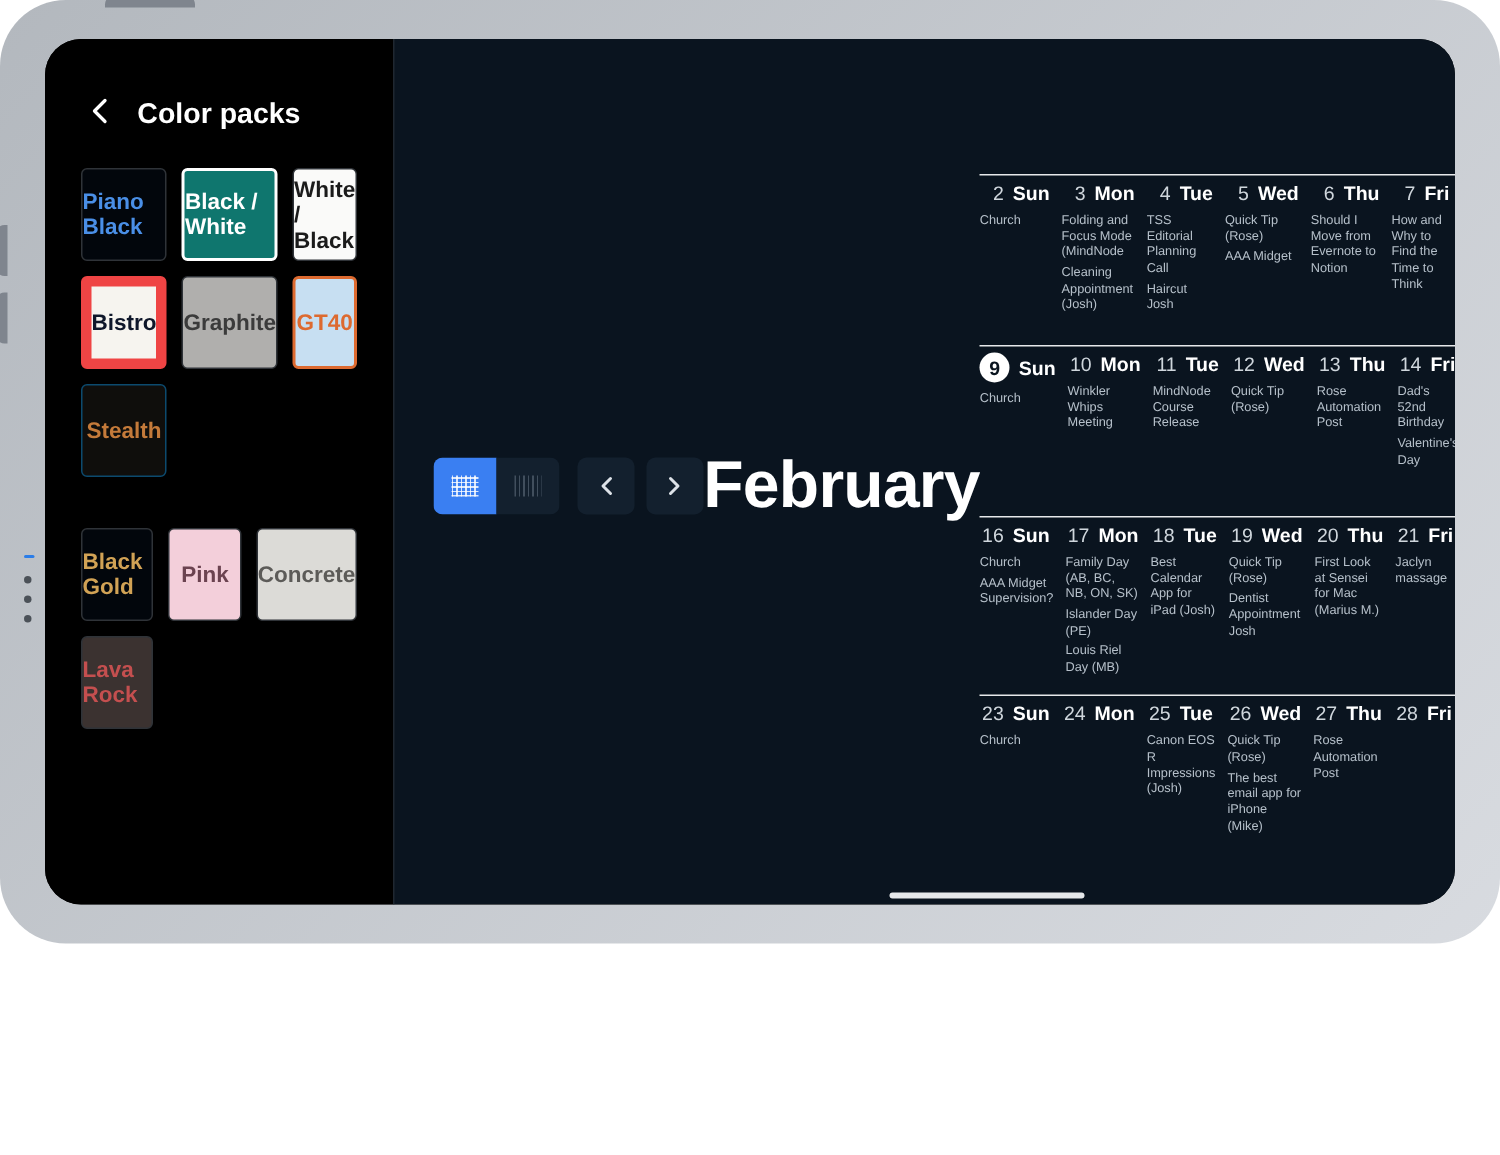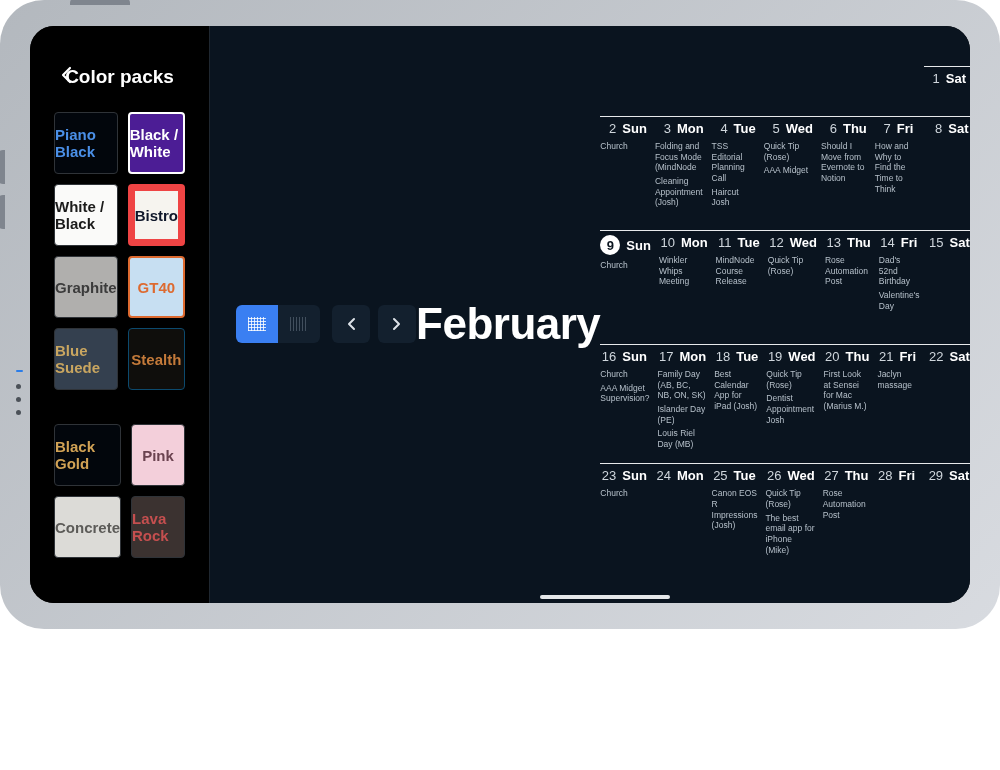--- a/index.html
+++ b/index.html
@@ -36,29 +36,29 @@
   .status-bar .batt::after{content:""; position:absolute; left:1px; top:1px; width:11px; height:4px; background:#3a3f44; border-radius:1px;}
   .status-bar .batt::before{content:""; position:absolute; right:-3px; top:2px; width:2px; height:4px; background:#3a3f44; border-radius:0 1px 1px 0;}
   .sidebar {
     width: 340px; height:100%; background:#000; padding: 30px 24px 10px 24px;
     display:flex; flex-direction:column;
   }
   .sb-header { display:flex; align-items:center; position:relative; margin-bottom: 24px; margin-top:10px;}
   .sb-back { position:absolute; left:6px; color:#fff; font-size:20px; }
   .sb-title { flex:1; text-align:center; font-size:19px; font-weight:700; color:#fff;}
   .packs-grid{
-    display:grid; grid-template-columns: 1fr 1fr; gap:10px;
+    display:grid; grid-template-columns: 1fr 1fr 1fr; gap:10px;
   }
   .group-gap { height:34px; }
   .pack {
     height:62px; display:flex; align-items:center; justify-content:center;
     font-size:15px; font-weight:600; border-radius:4px;
   }
   .p-pianoblack { background:#02060c; border:1px solid #2f3338; color:#4a8fe7; }
-  .p-bw { background:#4c1d95; border:2px solid #fff; color:#fff; }
+  .p-bw { background:#0f766e; border:2px solid #fff; color:#fff; }
   .p-wb { background:#fafaf9; border:1px solid #2f3338; color:#1b1b1b; }
   .p-bistro { background:#f6f4ef; border:7px solid #ef4444; color:#0f172a; }
   .p-graphite { background:#b0afad; border:1px solid #2f3338; color:#3b3b3b; }
   .p-gt40 { background:#c7dff2; border:2px solid #dd6a30; color:#dd6a30; }
   .p-bsuede { background:#34404f; border:1px solid #2f3338; color:#c9a660; }
   .p-stealth { background:#0f0e0c; border:1px solid #0c4a6e; color:#c47a3a; }
   .p-bgold { background:#02060c; border:1px solid #2f3338; color:#d1a255; }
   .p-pink { background:#f3cfda; border:1px solid #2f3338; color:#6b4350; }
   .p-concrete { background:#dcdbd7; border:1px solid #2f3338; color:#5c5b58; }
   .p-lava { background:#3b3230; border:1px solid #2f3338; color:#c44f4f; }
@@ -144,21 +144,20 @@
         </span>
         <span class="sb-title">Color packs</span>
       </div>
       <div class="packs-grid">
         <div class="pack p-pianoblack">Piano Black</div>
         <div class="pack p-bw">Black / White</div>
         <div class="pack p-wb">White / Black</div>
         <div class="pack p-bistro">Bistro</div>
         <div class="pack p-graphite">Graphite</div>
         <div class="pack p-gt40">GT40</div>
-        <div class="pack p-bsuede">Blue Suede</div>
         <div class="pack p-stealth">Stealth</div>
       </div>
       <div class="group-gap"></div>
       <div class="packs-grid">
         <div class="pack p-bgold">Black Gold</div>
         <div class="pack p-pink">Pink</div>
         <div class="pack p-concrete">Concrete</div>
         <div class="pack p-lava">Lava Rock</div>
       </div>
     </div>

